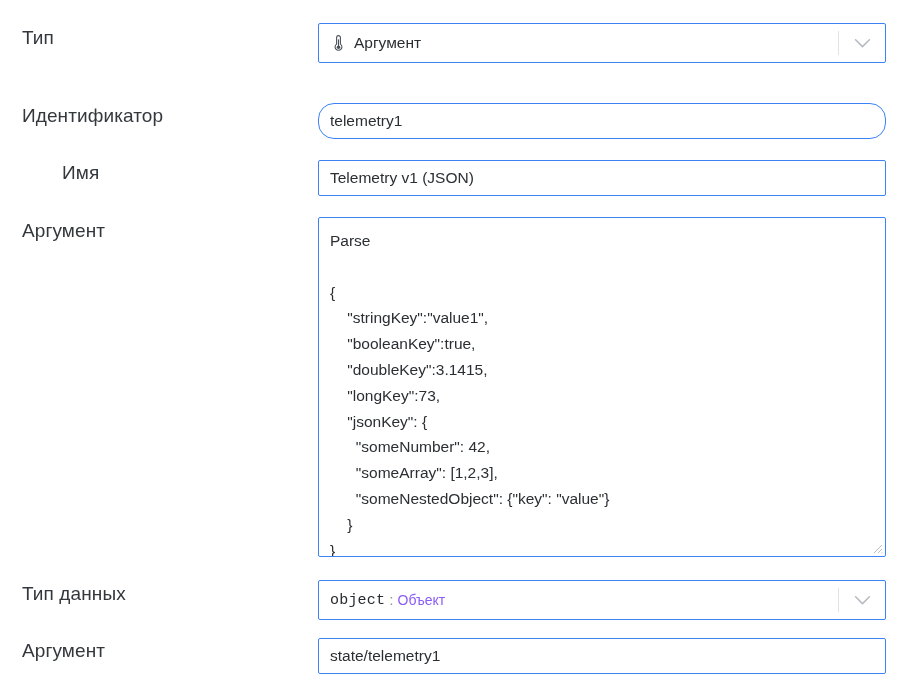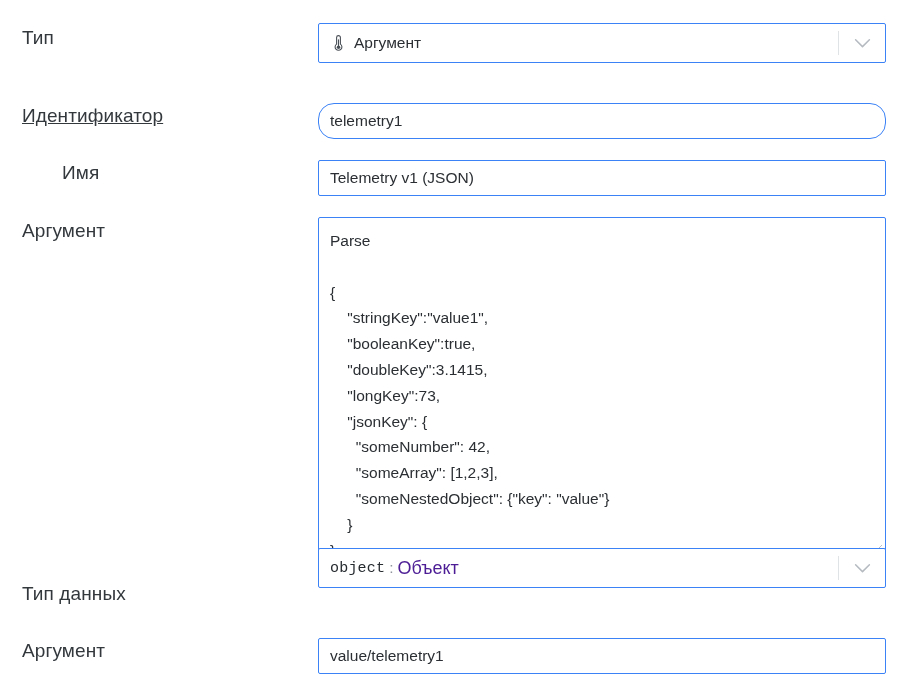--- a/index.html
+++ b/index.html
@@ -120,22 +120,22 @@
     font-size: 15px;
     color: #262b30;
     letter-spacing: 0.2px;
   }
   .dt-sep {
     color: #8d949b;
     font-size: 15.5px;
     padding-left: 4px;
   }
   .dt-rus {
-    color: #4c1d95;
-    font-size: 18px;
+    color: #8b5cf6;
+    font-size: 14px;
     padding-left: 4px;
   }
 
   
   .control.textarea {
     height: 340px;
     overflow: hidden;
   }
   .ta-content {
     position: absolute;
@@ -182,21 +182,21 @@
         <div class="sel-arrow">
           <svg width="17" height="11" viewBox="0 0 17 11" aria-hidden="true">
             <path d="M1.6 1.8L8.5 8.6l6.9-6.8" fill="none" stroke="#b4bac0" stroke-width="1.5" stroke-linecap="round" stroke-linejoin="round"></path>
           </svg>
         </div>
       </div>
     </div>
   </div>
 
   <div class="row">
-    <div class="field-label" style="top:106px;text-decoration:underline;">Идентификатор</div>
+    <div class="field-label" style="top:106px;">Идентификатор</div>
 
     <div class="control input" style="top:103px;border-radius:16px;">
       <div class="ctl-inner">
         <span class="value-text">telemetry1</span>
       </div>
     </div>
   </div>
 
   <div class="row">
     <div class="field-label" style="top:163px;margin-left:40px;">Имя</div>
@@ -227,21 +227,21 @@
 }</div>
       <svg class="ta-grip" viewBox="0 0 13 13" aria-hidden="true">
         <path d="M12 4L4 12M12 8L8 12M12 11.4L11.4 12" stroke="#b9bfc5" stroke-width="1" fill="none"></path>
       </svg>
     </div>
   </div>
 
   <div class="row">
     <div class="field-label" style="top:584px;">Тип данных</div>
 
-    <div class="control select" style="top:548px;">
+    <div class="control select" style="top:580px;">
       <div class="ctl-inner">
         <div class="sel-body">
           <span class="mono">object</span>
           <span class="dt-sep">:</span>
           <span class="dt-rus">Объект</span>
         </div>
         <div class="sel-divider"></div>
         <div class="sel-arrow">
           <svg width="17" height="11" viewBox="0 0 17 11" aria-hidden="true">
             <path d="M1.6 1.8L8.5 8.6l6.9-6.8" fill="none" stroke="#b4bac0" stroke-width="1.5" stroke-linecap="round" stroke-linejoin="round"></path>
@@ -249,18 +249,18 @@
         </div>
       </div>
     </div>
   </div>
 
   <div class="row">
     <div class="field-label" style="top:641px;">Аргумент</div>
 
     <div class="control input" style="top:638px;">
       <div class="ctl-inner">
-        <span class="value-text">value/telemetry1</span>
+        <span class="value-text">state/telemetry1</span>
       </div>
     </div>
   </div>
 
 </div>
 
 </body></html>

